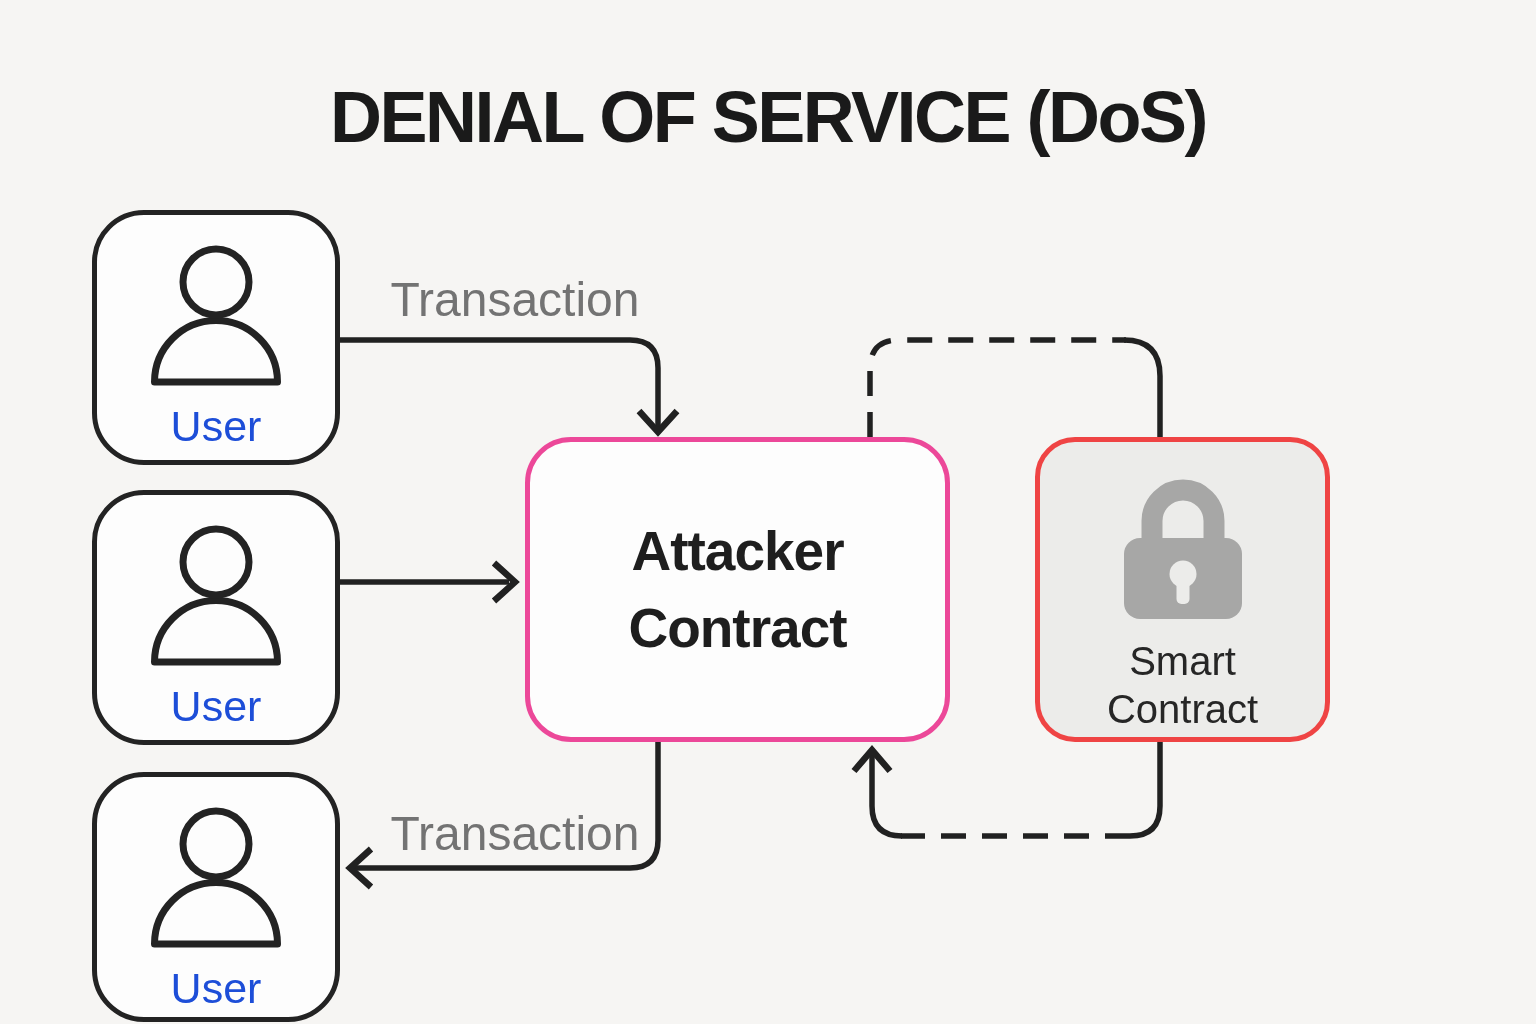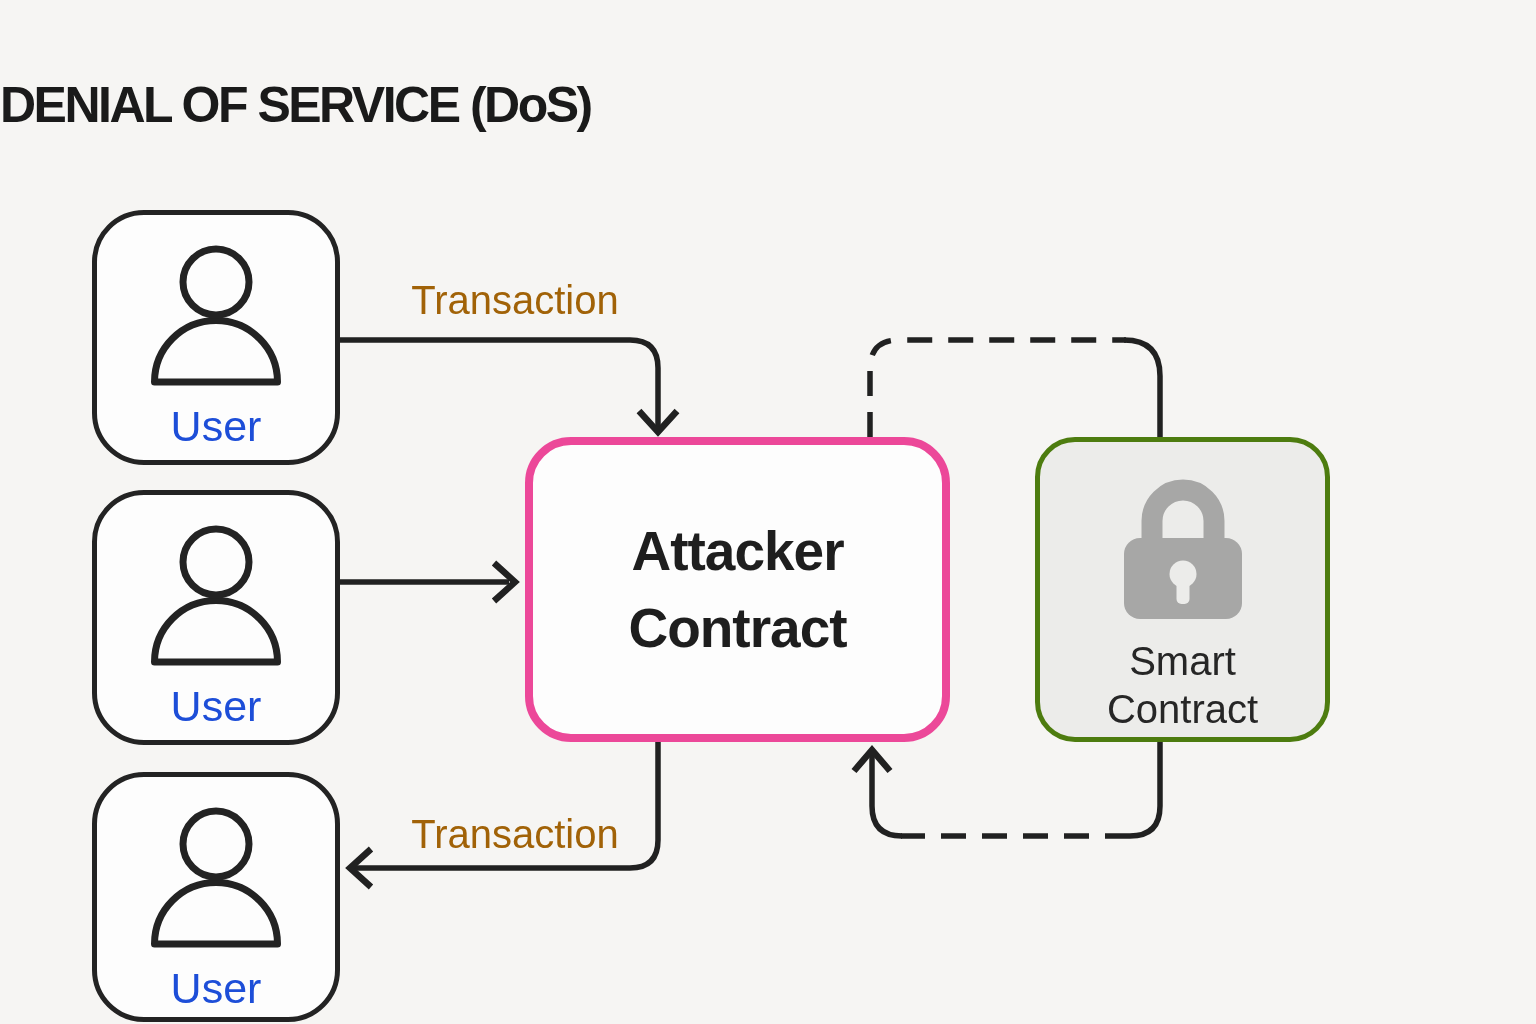--- a/index.html
+++ b/index.html
@@ -10,22 +10,22 @@
     overflow: hidden;
   }
   .stage {
     position: relative;
     width: 1536px; height: 1024px;
     background: #f6f5f3;
   }
   .title {
     position: absolute;
     left: 0; top: 76px; width: 100%;
-    text-align: left;
-    font-size: 50px;
+    text-align: center;
+    font-size: 72px;
     font-weight: 800;
     letter-spacing: -2.5px;
     color: #1a1a1a;
     margin: 0;
   }
   .edges-layer {
     position: absolute;
     left: 0; top: 0;
     width: 1536px; height: 1024px;
   }
@@ -45,50 +45,50 @@
   .user-box .node-label {
     margin-top: 18px;
     font-size: 43px;
     color: #1d4ed8;
     line-height: 1;
   }
   .user-icon { margin-top: 30px; width: 130px; height: 142px; }
   .attacker-box {
     left: 525px; top: 437px; width: 425px; height: 305px;
     background: #fdfdfd;
-    border: 8px solid #ec4899;
+    border: 5px solid #ec4899;
     border-radius: 46px;
     justify-content: center;
   }
   .attacker-label {
     font-size: 55px;
     font-weight: bold;
     letter-spacing: -1px;
     line-height: 77px;
     color: #1e1e1e;
     text-align: center;
   }
   .smart-box {
     left: 1035px; top: 437px; width: 295px; height: 305px;
     background: #ececea;
-    border: 5px solid #4d7c0f;
+    border: 5px solid #ef4444;
     border-radius: 40px;
   }
   .lock-icon { margin-top: 36px; width: 120px; height: 145px; }
   .smart-label {
     margin-top: 14px;
     font-size: 40px;
     line-height: 48px;
     color: #262626;
     text-align: center;
   }
   .edge-label {
     position: absolute;
-    font-size: 40px;
-    color: #a16207;
+    font-size: 48px;
+    color: #737373;
     text-align: center;
     line-height: 46px;
   }
   .label-transaction-top { left: 340px; top: 277px; width: 350px; }
   .label-revert          { left: 876px; top: 279px; width: 260px; }
   .label-transaction-bot { left: 340px; top: 811px; width: 350px; }
 </style>
 </head>
 <body>
 

